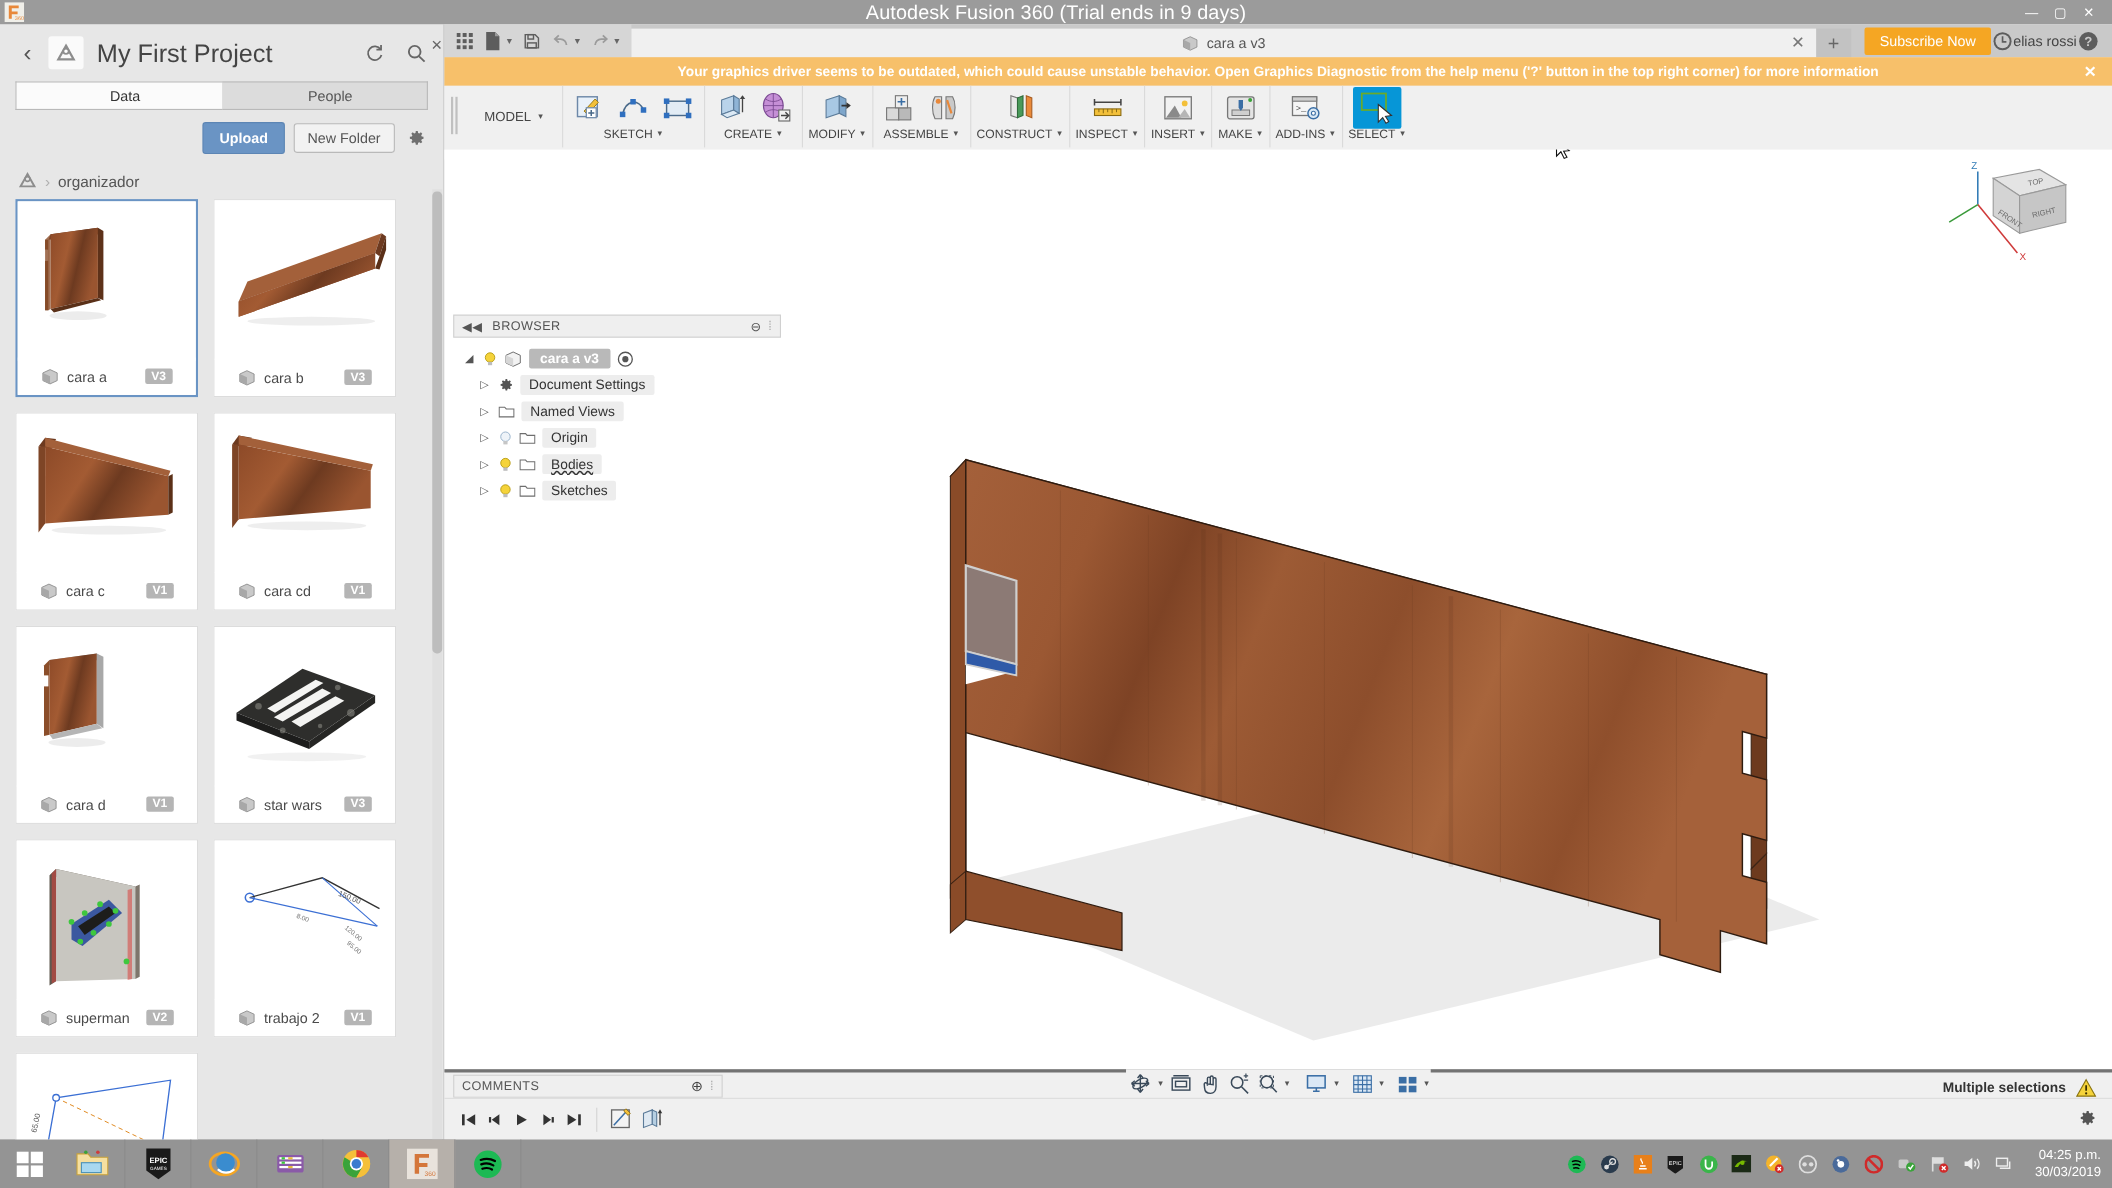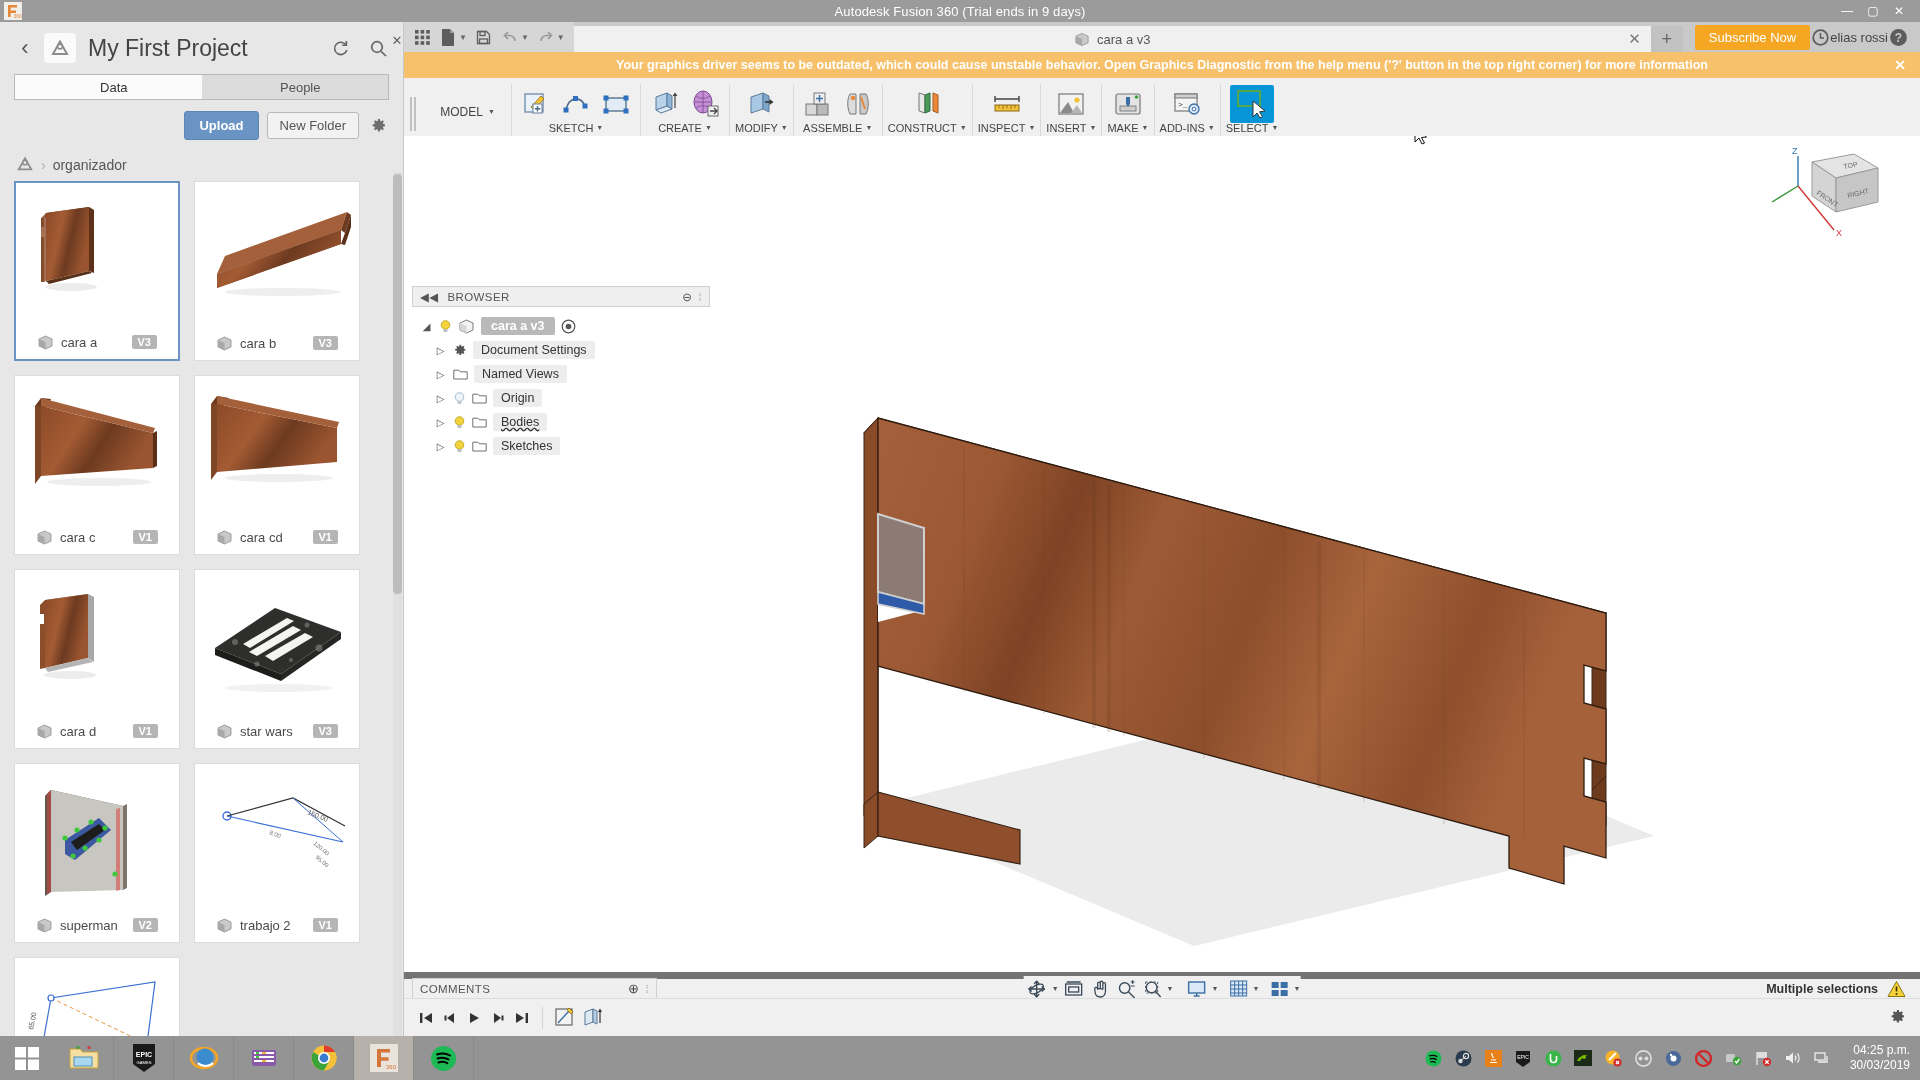--- a/index.html
+++ b/index.html
@@ -12,21 +12,21 @@
     -webkit-font-smoothing: antialiased;
   }
   .app { position: relative; width: 1920px; height: 1080px; }
 
   
   .os-titlebar {
     position: absolute; left: 0; top: 0; width: 1920px; height: 22px;
     background: #9b9b9b; color: #fff; font-size: 13px;
     display: flex; align-items: center; justify-content: center;
   }
-  .os-title { color: #ffffff; font-size: 13px; letter-spacing: .1px; }
+  .os-title { color: #ffffff; font-size: 18px; letter-spacing: .1px; }
   .os-winbtns { position: absolute; right: 4px; top: 0; height: 22px; display: flex; align-items: center; gap: 12px; padding-right: 10px;}
   .os-winbtn { width: 14px; height: 14px; display: flex; align-items: center; justify-content: center; color: #fff; font-size: 12px; line-height: 1; cursor: default;}
   .fusion-logo-tl { position: absolute; left: 4px; top: 2px; width: 18px; height: 18px; }
 
   
   .datapanel {
     position: absolute; left: 0; top: 22px; width: 404px; height: 1014px;
     background: #e7e7e7; border-right: 1px solid #c8c8c8;
     overflow: hidden;
   }
@@ -101,21 +101,21 @@
   .f-user { font-size: 13px; color: #444; cursor:pointer;}
   .circ-icon { width: 20px; height: 20px; border-radius: 50%; display:flex;align-items:center;justify-content:center; cursor:pointer;}
 
   .f-warn {
     height: 26px; background: #f7c06a; display: flex; align-items: center; justify-content: center;
     color: #fff; font-size: 12.5px; position: relative; font-weight: 600;
   }
   .f-warn-x { position: absolute; right: 14px; color: #fff; font-size: 14px; cursor: pointer; }
 
   
-  .ribbon { height: 68px; background: #f0f0f0; display: flex; align-items: center; border-bottom: 1px solid #d4d4d4; position:relative;}
+  .ribbon { height: 68px; background: #f0f0f0; display: flex; align-items: flex-start; border-bottom: 1px solid #d4d4d4; position:relative;}
   .rib-grip { width: 10px; height: 44px; margin: 5px 4px 0 6px; display:flex; align-items:center; }
   .rib-grip i { display:block; width:2px;height:34px;background:#c0c0c0;margin-right:2px;}
   .rib-workspace { width: 88px; height: 56px; display: flex; align-items: center; justify-content: center; gap: 5px; font-size: 12px; color: #444; border-right: 1px solid #dadada; cursor:pointer;}
   .rib-group { display: flex; flex-direction: column; align-items: center; border-right: 1px solid #dadada; height: 56px; padding: 0 5px; }
   .rib-icons { display: flex; align-items: center; gap: 2px; height: 38px; padding-top: 2px;}
   .rib-btn { width: 38px; height: 36px; display: flex; align-items: center; justify-content: center; cursor: pointer; border-radius:2px;}
   .rib-btn.active { background: #0696d7; }
   .rib-label { font-size: 11px; color: #444; display: flex; align-items: center; gap: 3px; cursor:pointer;}
   .caret { font-size: 7px; color: #555; }
 
@@ -133,21 +133,21 @@
   .tlabel.root { background: #b9b9b9; color: #fff; font-weight: bold; padding: 2px 10px;}
   .bulb { width: 13px; height: 15px; }
 
   
   .canvas { position: absolute; left: 0; top: 114px; right: 0; bottom: 60px; background: #ffffff; overflow: hidden; }
   .viewcube { position: absolute; right: 32px; top: 10px; width: 120px; height: 110px; }
 
   
   .f-statusbar {
     position: absolute; left: 0; bottom: 38px; width: 100%; height: 26px; background: #f0f0f0;
-    border-top: 7px solid #737373; display: flex; align-items: center;
+    border-top: 3px solid #737373; display: flex; align-items: flex-end;
   }
   .comments-box { width: 245px; height: 21px; margin-left: 8px; background: #efefef; border: 1px solid #d0d0d0; display: flex; align-items: center; padding: 0 7px; font-size: 11.5px; color: #555; letter-spacing:.4px;}
   .cm-right { margin-left: auto; display: flex; align-items: center; gap: 6px; }
   .navbar-tools { position: absolute; left: 50%; transform: translateX(-50%); display: flex; align-items: center; gap: 2px; background: #f0f0f0; height: 26px;}
   .nav-btn { display: flex; align-items: center; justify-content: center; height: 24px; padding: 0 2px; cursor: pointer; }
   .status-right { position: absolute; right: 14px; display: flex; align-items: center; gap: 9px; font-size: 12.5px; color: #333; }
 
   .f-timeline {
     position: absolute; left: 0; bottom: 0; width: 100%; height: 38px; background: #f0f0f0;
     border-top: 1px solid #dcdcdc; display: flex; align-items: center; padding-left: 10px;

